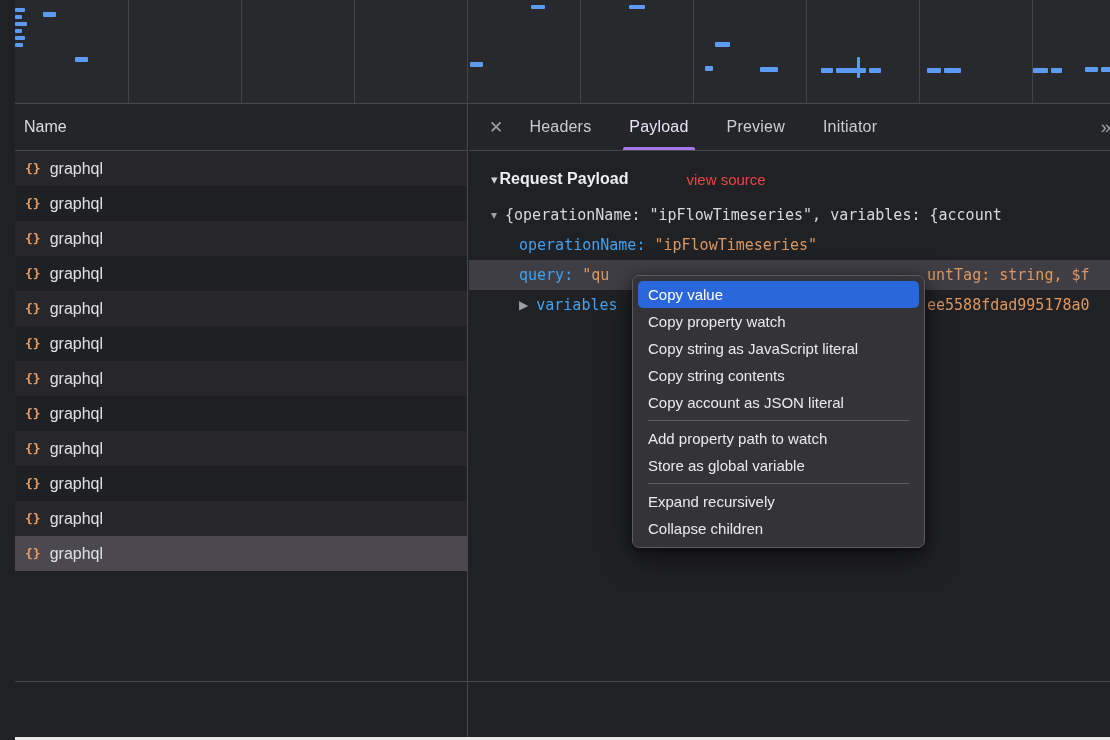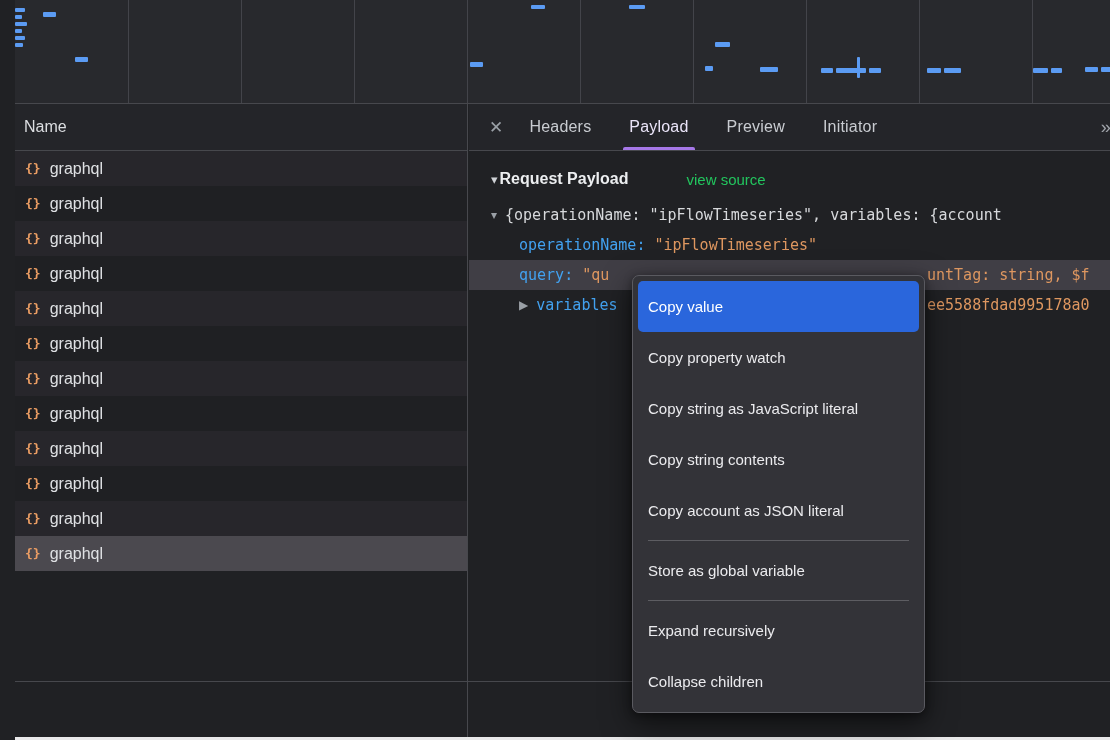--- a/index.html
+++ b/index.html
@@ -30,36 +30,36 @@
   .tab{height:100%;display:flex;align-items:center;margin-right:38px;position:relative;white-space:nowrap;}
   .tab.active{color:#eae4f8;}
   .tab.active::after{content:"";position:absolute;left:-6px;right:-6px;bottom:0;height:3px;background:var(--accent);border-radius:2px 2px 0 0;}
   .overflow-tabs{margin-left:auto;color:#a0a4aa;font-size:18px;}
 
   
   .payload{position:absolute;left:0;top:48px;right:0;bottom:0;padding-top:10px;}
   .section-head{display:flex;align-items:center;height:34px;padding-left:22px;}
   .sec-caret{color:#cfd2d6;font-size:13px;margin-right:2px;}
   .section-title{font-weight:bold;font-size:16px;color:#eceef0;}
-  .view-source{margin-left:58px;font-size:15px;color:#22c55e;}
+  .view-source{margin-left:58px;font-size:15px;color:#ef4444;}
   .tree{font-family:"DejaVu Sans Mono",monospace;font-size:15px;margin-top:4px;}
   .tree-row{height:30px;display:flex;align-items:center;white-space:pre;position:relative;overflow:hidden;}
   .row-root{padding-left:22px;color:#d7d9dc;}
   .row-child{padding-left:50px;}
   .tw-caret{color:#9aa0a6;font-size:12px;margin-right:8px;font-family:"Liberation Sans",sans-serif;}
   .k{color:var(--key);}
   .s{color:var(--str);}
   .row-query{background:#403e45;}
   .frag-right{position:absolute;left:458px;top:50%;transform:translateY(-50%);}
 
   
   .context-menu{position:absolute;left:617px;top:275px;width:293px;background:#333338;border:1px solid #5a5a60;
                 border-radius:7px;box-shadow:0 10px 30px rgba(0,0,0,.55),0 2px 8px rgba(0,0,0,.4);
                 padding:5px;box-sizing:border-box;z-index:20;font-size:15px;color:#ebebee;}
-  .menu-item{height:27px;line-height:27px;padding:12px 10px;border-radius:5px;white-space:nowrap;}
+  .menu-item{height:27px;line-height:27px;padding:0 10px;border-radius:5px;white-space:nowrap;}
   .menu-item.highlighted{background:var(--menu-hl);color:#ffffff;}
   .menu-sep{height:1px;background:#5d5d62;margin:4px 10px;}
 
   
   .footer-line{position:absolute;left:0;top:681px;width:100%;height:1px;background:#47484d;z-index:5;}
   .bottom-edge{position:absolute;left:0;bottom:0;width:100%;height:3px;background:#e9e9ea;z-index:6;}
 </style>
 </head>
 <body>
 
@@ -199,20 +199,21 @@
 
   <div class="footer-line"></div>
 
   <div class="context-menu">
       <div class="menu-item highlighted">Copy value</div>
       <div class="menu-item">Copy property watch</div>
       <div class="menu-item">Copy string as JavaScript literal</div>
       <div class="menu-item">Copy string contents</div>
       <div class="menu-item">Copy account as JSON literal</div>
       <div class="menu-sep"></div>
+      <div class="menu-item">Add property path to watch</div>
       <div class="menu-item">Store as global variable</div>
       <div class="menu-sep"></div>
       <div class="menu-item">Expand recursively</div>
       <div class="menu-item">Collapse children</div>
     </div>
 
   <div class="bottom-edge"></div>
 </div>
 
 </body></html>

